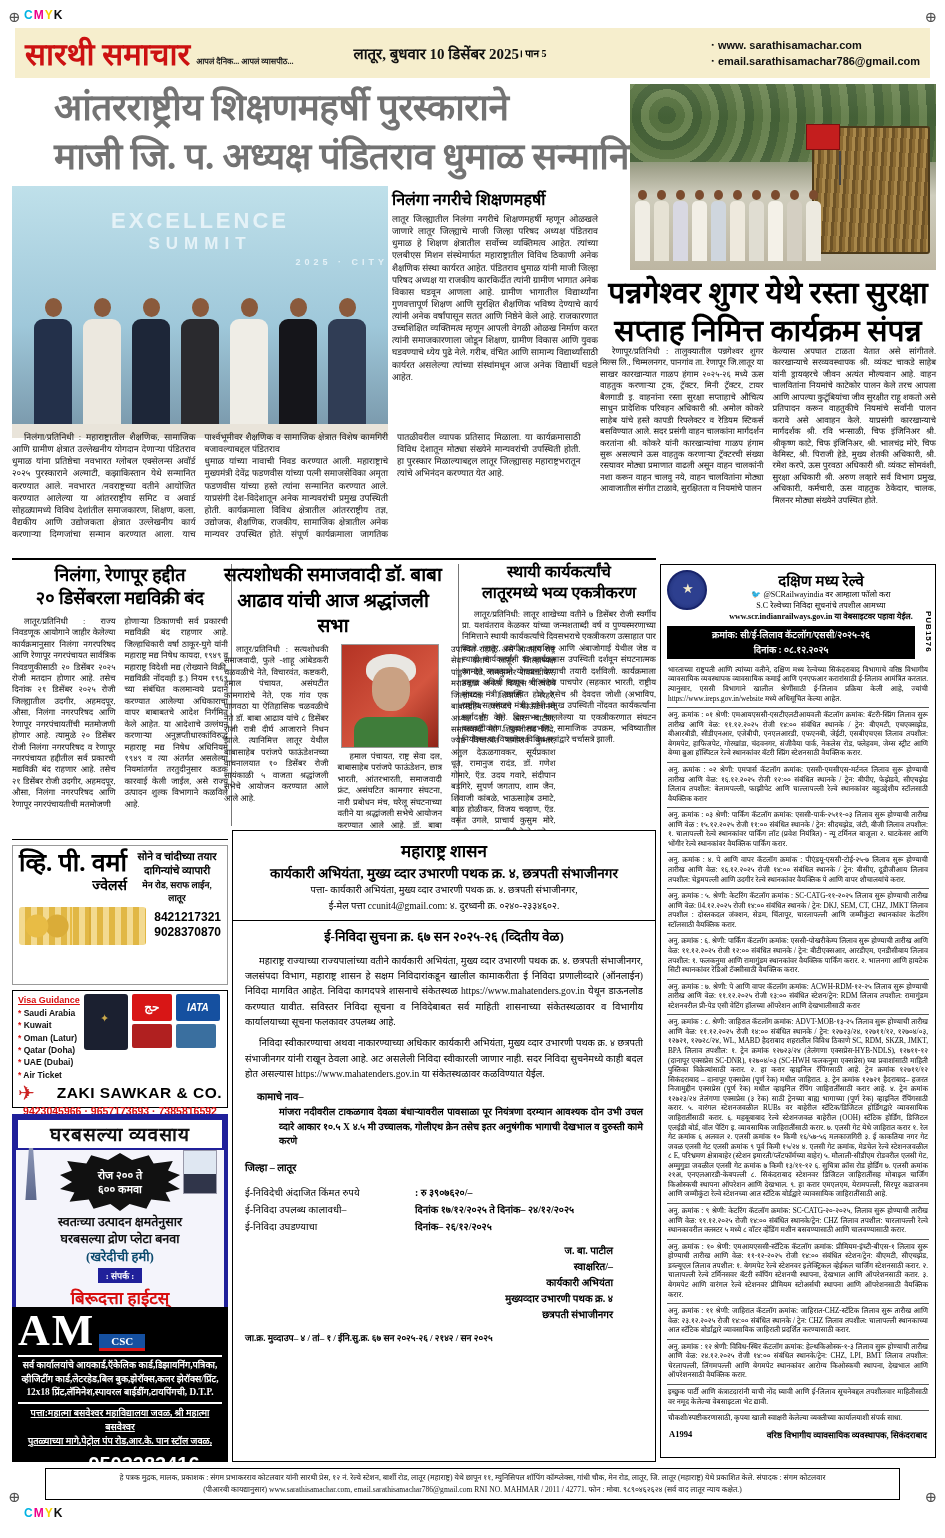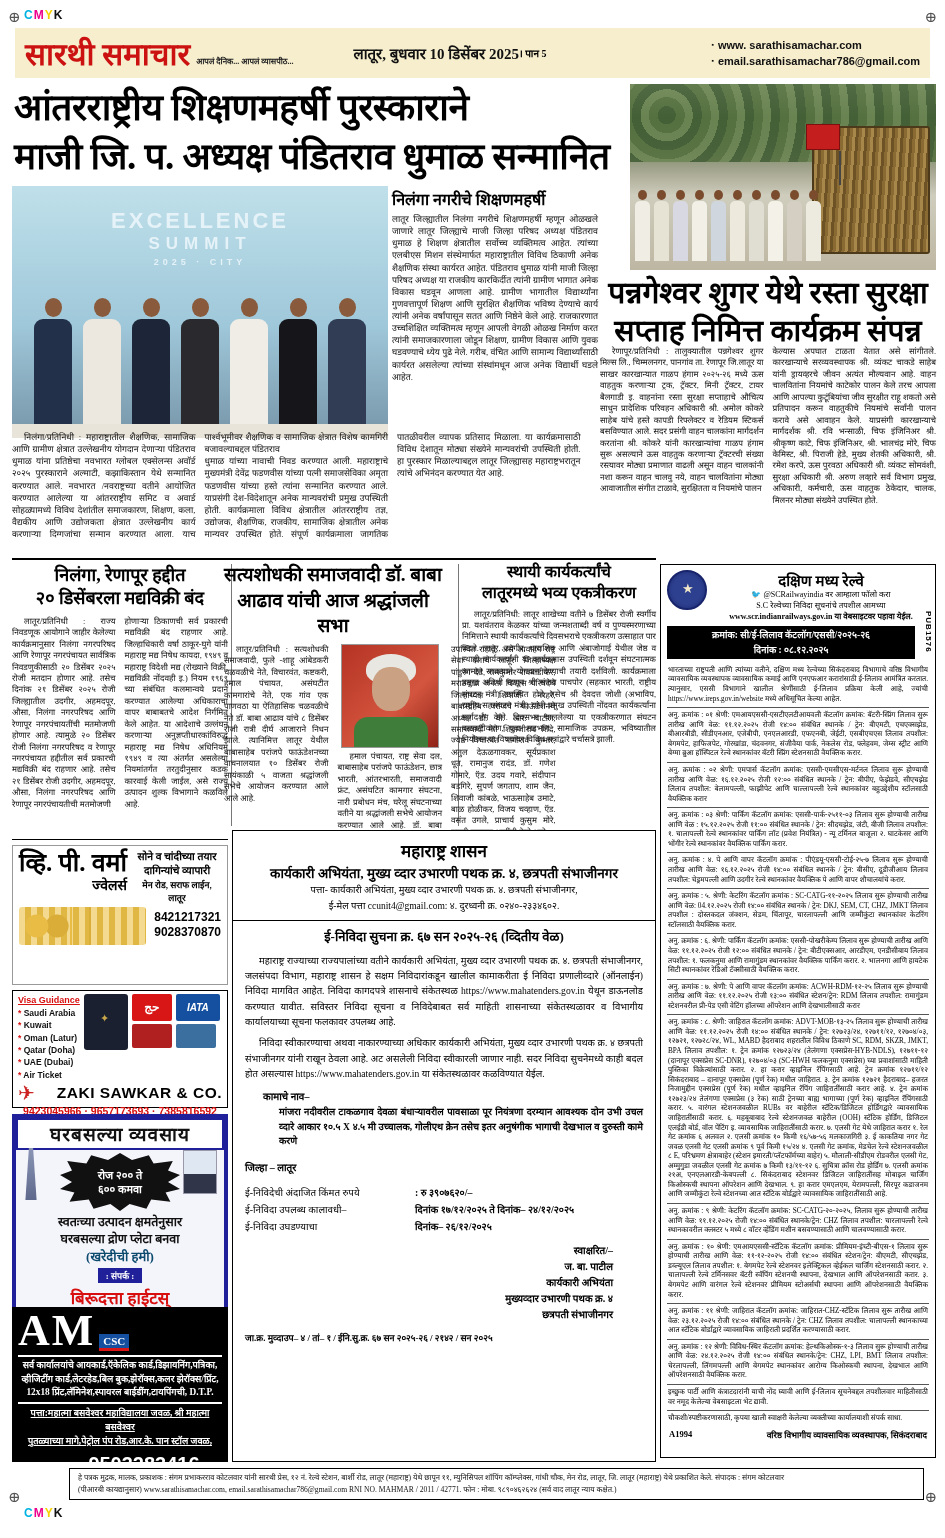--- a/index.html
+++ b/index.html
@@ -13,41 +13,41 @@
   
   .masthead { background:#f6eecd; display:flex; align-items:center; padding:4px 10px; }
   .mast-title { color:#cc1111; font-size:31px; font-weight:bold; white-space:nowrap; }
   .mast-tag { font-size:8px; color:#222; font-weight:bold; margin-left:6px; margin-top:14px; }
   .mast-date { font-size:15px; font-weight:bold; color:#111; margin-left:60px; white-space:nowrap; }
   .mast-page { font-size:10px; font-weight:bold; }
   .mast-urls { margin-left:auto; text-align:left; font-family:"Liberation Sans",sans-serif; font-size:11px; font-weight:bold; color:#111; line-height:1.5; }
   .sqb { font-size:7px; vertical-align:2px; margin-right:4px; }
 
   
-  .lead-head { font-size:37px; line-height:1.32; font-weight:bold; color:#000000; text-align:left; letter-spacing:-0.5px; }
+  .lead-head { font-size:37px; line-height:1.32; font-weight:bold; color:#737373; text-align:left; letter-spacing:-0.5px;margin-left:40px; }
   .sub-head { font-size:16px; font-weight:bold; margin-bottom:3px; }
   .h2a { font-size:30px; line-height:1.25; font-weight:bold; text-align:center; }
   .h3a { font-size:18px; line-height:1.3; font-weight:bold; text-align:center; }
   .h3b { font-size:19px; line-height:1.35; font-weight:bold; text-align:center; }
   .h3c { font-size:16px; line-height:1.3; font-weight:bold; text-align:center; }
 
   .bodytxt { font-size:8.8px; line-height:1.38; text-align:justify; color:#111; }
   .bodytxt p { text-indent:12px; }
   .cols2 { column-count:2; column-gap:9px; }
   .smalltxt { font-size:8.3px; }
 
   .hline { background:#000; }
   .vline { background:#777; width:1px; }
 
   
   .photo-left { background:linear-gradient(180deg,#bfe0ea 0%,#9fc8da 55%,#7795a8 100%); overflow:hidden; }
   .backdrop-txt { position:absolute; top:22px; width:100%; text-align:center; color:#eef7fb; font-family:"Liberation Sans",sans-serif; font-weight:bold; letter-spacing:3px; opacity:.85; }
   .backdrop-txt .l1 { font-size:22px; display:block; }
   .backdrop-txt .l2 { font-size:17px; display:block; letter-spacing:6px; }
-  .backdrop-txt .l3 { font-size:9px; display:block; letter-spacing:4px; margin-top:3px; }
+  .backdrop-txt .l3 { font-size:9px; display:block; letter-spacing:4px; margin-top:3px;text-align:right; }
   .people { position:absolute; bottom:0; left:0; right:0; height:150px; display:flex; justify-content:center; gap:9px; align-items:flex-end; }
   .person { width:40px; height:140px; position:relative; }
   .person .head { width:17px; height:19px; border-radius:50%; background:#8a5a3c; margin:0 auto; }
   .person .torso { width:38px; height:118px; border-radius:9px 9px 0 0; margin:2px auto 0; }
   .stage-floor { position:absolute; bottom:0; height:14px; left:0; right:0; background:#e9e4da; }
 
   .photo-right { background:linear-gradient(180deg,#b9c6a6 0%,#5d7a4a 18%,#73875f 34%,#a3a48e 46%,#cfcdbd 60%,#bdb6a2 100%); overflow:hidden; }
   .treeband { position:absolute; top:0; left:0; right:0; height:78px;
      background:repeating-radial-gradient(circle at 12% 40%, #3f5b33 0 9px, #546f3e 9px 18px, #6b8452 18px 26px); opacity:.85; }
   .crowd { position:absolute; bottom:6px; left:4px; display:flex; gap:3px; align-items:flex-end; }
@@ -81,21 +81,21 @@
   
   .tender { border:1.5px solid #000; background:#fff; padding:8px 12px 4px 12px; }
   .t-center { text-align:center; }
   .t-gov { font-size:17px; font-weight:bold; }
   .t-office { font-size:13.5px; font-weight:bold; margin-top:2px; }
   .t-addr { font-size:9.5px; margin-top:2px; line-height:1.45; }
   .t-rule { border-top:1.5px solid #000; margin:6px -12px; }
   .t-notice { font-size:13px; font-weight:bold; margin:4px 0 8px; }
   .t-body { font-size:9.6px; line-height:1.6; text-align:justify; }
   .t-body p { text-indent:14px; margin-bottom:6px; }
-  .t-worklabel { font-weight:bold; font-size:10px; margin:8px 18px 2px; }
+  .t-worklabel { font-weight:bold; font-size:10px; margin:8px 12px 2px; }
   .t-workdesc { font-weight:bold; font-size:9.6px; line-height:1.5; padding-left:34px; text-align:justify; }
   .t-district { font-weight:bold; font-size:10px; margin:12px 0; }
   .t-row { display:flex; font-size:9.8px; margin-bottom:4px; }
   .t-row .lbl { width:170px; }
   .t-row .val { font-weight:bold; }
   .t-sign { text-align:right; font-weight:bold; font-size:10px; line-height:1.6; margin:10px 30px 6px 0; }
   .t-ref { font-size:9px; font-weight:bold; margin-top:8px; }
 
   
   .ad-jewel { border:1px solid #999; background:#fff; padding:4px 6px; }
@@ -136,27 +136,27 @@
   .ghar-l3 { font-size:13px; font-weight:bold; color:#0c4a6e; }
   .ghar-contact { display:inline-block; background:#20209a; color:#fff; font-size:9px; font-weight:bold; padding:1px 8px; margin:3px 0; }
   .ghar-brand { color:#d80f0f; font-size:17px; font-weight:bold; }
   .ghar-addr { color:#20209a; font-size:10px; font-weight:bold; line-height:1.45; }
   .tower { position:absolute; left:8px; top:30px; width:14px; height:52px; background:linear-gradient(180deg,#8b95b5,#5d688c); clip-path:polygon(35% 0,65% 0,90% 100%,10% 100%); }
   .ghar-photo { position:absolute; right:7px; top:32px; width:34px; height:44px; background:linear-gradient(180deg,#dfe7f2 55%,#30354a 55%); border:1px solid #99a; }
 
   .ad-xerox { background:#000; color:#fff; padding:4px 6px; font-family:"Liberation Serif",serif; }
   .xr-row { display:flex; align-items:flex-end; }
   .xr-am { font-size:44px; font-weight:bold; line-height:.9; letter-spacing:2px; }
-  .xr-csc { background:#1550a0; color:#fff; font-size:11px; font-weight:bold; padding:1px 4px; margin-left:4px; border-bottom:3px solid #d81616; }
+  .xr-csc { background:#1550a0; color:#fff; font-size:11px; font-weight:bold; padding:1px 12px; margin-left:4px; border-bottom:3px solid #d81616; }
   .xr-title { font-size:19px; margin-left:4px; }
   .xr-svc { border-top:2px solid #fff; border-bottom:2px solid #fff; margin-top:4px; padding:2px 0; font-size:9.3px; font-weight:bold; line-height:1.5; text-align:center; }
   .xr-addr { font-size:9.3px; font-weight:bold; text-align:center; line-height:1.5; margin-top:3px;text-decoration:underline; }
   .xr-ph { font-size:20px; font-weight:bold; font-family:"Liberation Sans",sans-serif; }
 
-  .imprint { border:1.5px solid #000; font-size:7.6px; line-height:1.6; padding:3px 8px; color:#111;margin-left:24px; }
+  .imprint { border:1.5px solid #000; font-size:7.6px; text-align:center; line-height:1.6; padding:3px 8px; color:#111; }
 </style>
 </head>
 <body>
 
 <div class="page">
 
   <span class="abs reg" style="left:8px;top:8px;">⊕</span>
   <span class="abs reg" style="right:8px;top:8px;">⊕</span>
   <span class="abs reg" style="left:8px;top:1488px;">⊕</span>
   <span class="abs reg" style="right:8px;top:1488px;">⊕</span>
@@ -388,22 +388,22 @@
     </div>
     <div class="t-row">
       <span class="lbl">ई-निविदा उपलब्ध कालावधी–</span>
       <span class="val">दिनांक १७/१२/२०२५ ते दिनांक– २४/१२/२०२५</span>
     </div>
     <div class="t-row">
       <span class="lbl">ई-निविदा उघडण्याचा</span>
       <span class="val">दिनांक– २६/१२/२०२५</span>
     </div>
     <div class="t-sign">
+      <div>ज. बा. पाटील</div>
       <div>स्वाक्षरित/–</div>
-      <div>ज. बा. पाटील</div>
       <div>कार्यकारी अभियंता</div>
       <div>मुख्यव्दार उभारणी पथक क्र. ४</div>
       <div>छत्रपती संभाजीनगर</div>
     </div>
     <div class="t-ref">जा.क्र. मुव्दाउप– ४ / तां– १ / ईनि.सु.क्र. ६७ सन २०२५-२६ / २१४२ / सन २०२५</div>
   </div>
 
   <div class="abs ad-jewel" style="left:12px;top:845px;width:216px;height:140px;">
     <div class="jw-row">
       <div>

